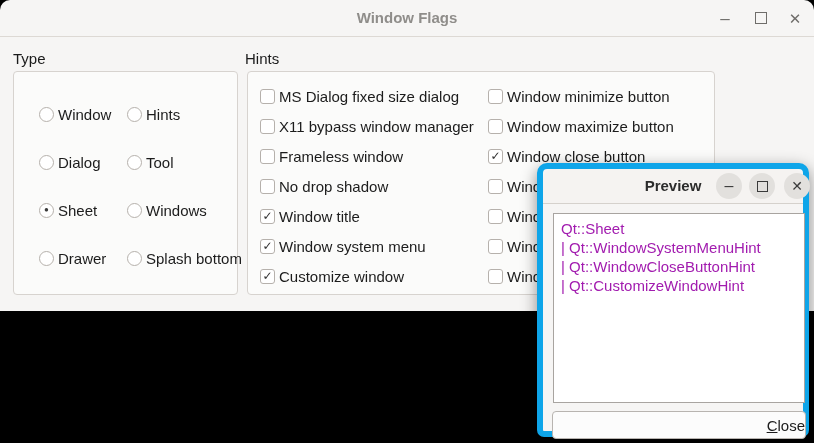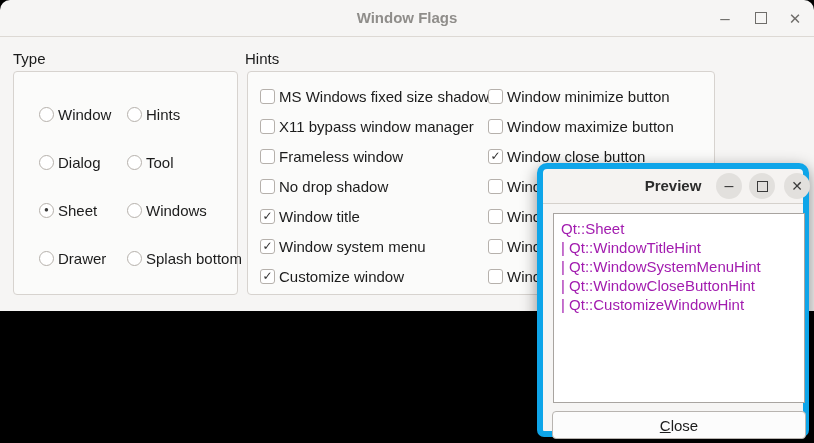--- a/index.html
+++ b/index.html
@@ -95,21 +95,21 @@
   .textedit{
     position:absolute;left:10px;top:44px;width:252px;height:190px;
     box-sizing:border-box;background:#ffffff;border:1px solid #a8a4a0;
     padding:5px 7px;line-height:19px;white-space:nowrap;overflow:hidden;
     color:#a21caf;
   }
   .close-btn{
     position:absolute;left:9px;top:242px;width:254px;height:28px;
     box-sizing:border-box;background:#fcfcfc;border:1px solid #b8b4b0;
     border-radius:4px;font-family:inherit;font-size:15px;color:#1c1c1c;
-    display:flex;align-items:center;justify-content:center;padding:0;
+    display:flex;align-items:center;justify-content:flex-end;padding:0;
   }
   .mnemonic::first-letter{text-decoration:underline;}
 </style>
 </head>
 <body>
 
 <div class="main-window">
   <div class="titlebar">
     <div class="title">Window Flags</div>
     <span class="win-ctl min">
@@ -174,21 +174,21 @@
         <span class="opt-label">Splash bottom</span>
       </div>
   </div>
 
   <div class="group-label hints-label">Hints</div>
   <div class="groupbox hints-box">
     <div class="opt-row">
         <span class="checkbox">
           <span class="mark"></span>
         </span>
-        <span class="opt-label">MS Windows fixed size shadow</span>
+        <span class="opt-label">MS Dialog fixed size dialog</span>
       </div>
     <div class="opt-row">
         <span class="checkbox">
           <span class="mark"></span>
         </span>
         <span class="opt-label">Window minimize button</span>
       </div>
     <div class="opt-row">
         <span class="checkbox">
           <span class="mark"></span>
@@ -272,21 +272,20 @@
       </span>
     <span class="pbtn max">
         <span class="sq2"></span>
       </span>
     <span class="pbtn cls">
         <span>✕</span>
       </span>
   </div>
   <div class="textedit">
     <div>Qt::Sheet</div>
-    <div>| Qt::WindowTitleHint</div>
     <div>| Qt::WindowSystemMenuHint</div>
     <div>| Qt::WindowCloseButtonHint</div>
     <div>| Qt::CustomizeWindowHint</div>
   </div>
   <button class="close-btn">
       <span class="mnemonic">Close</span>
     </button>
 </div>
 
 </body></html>

